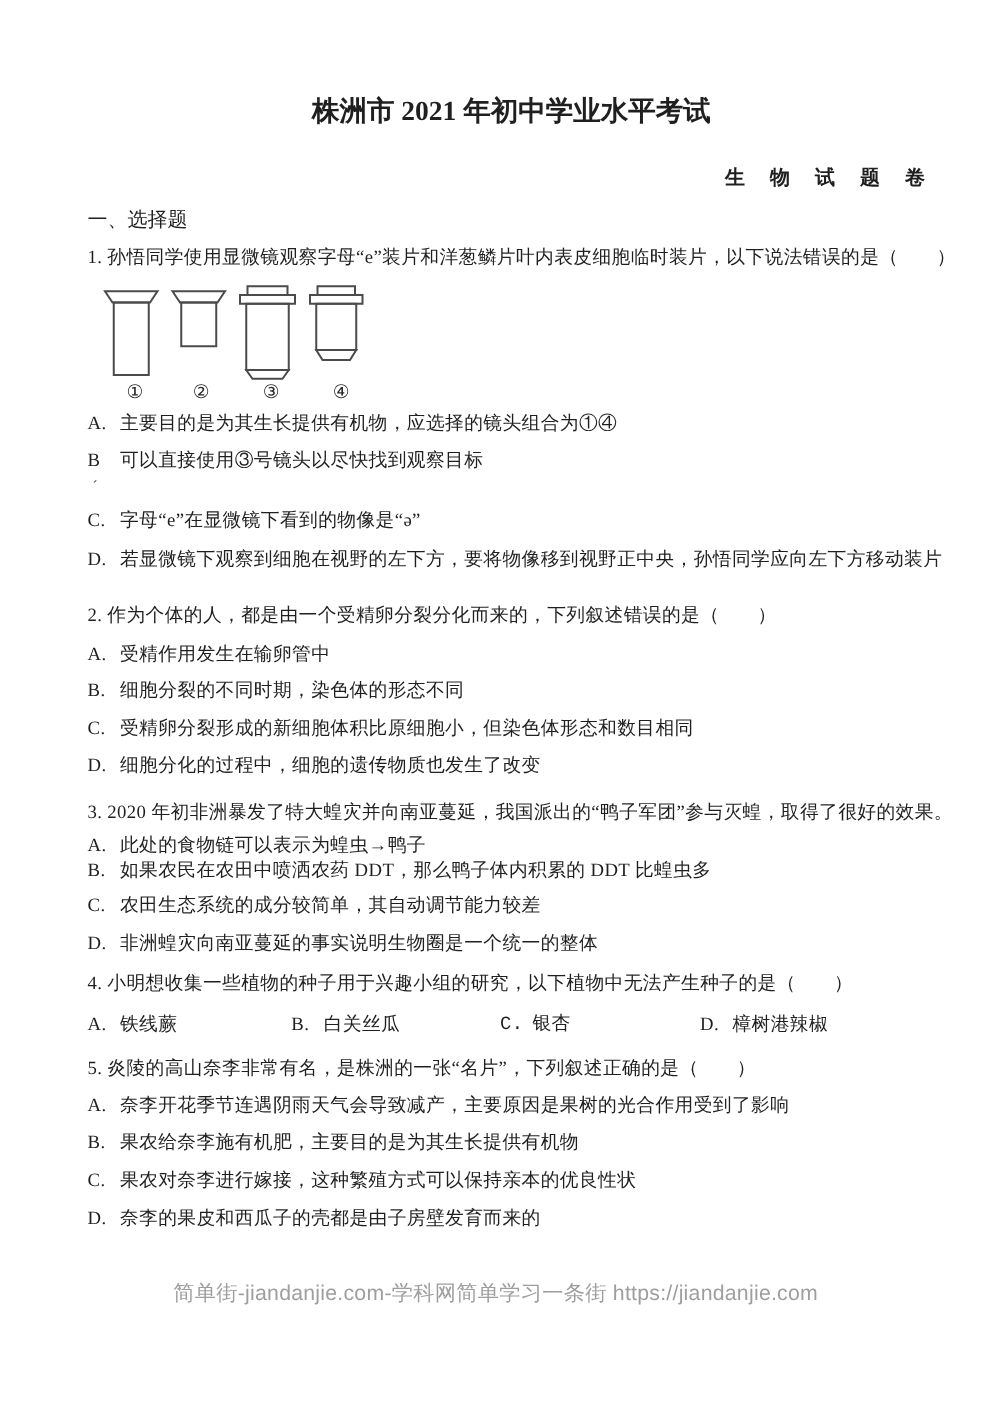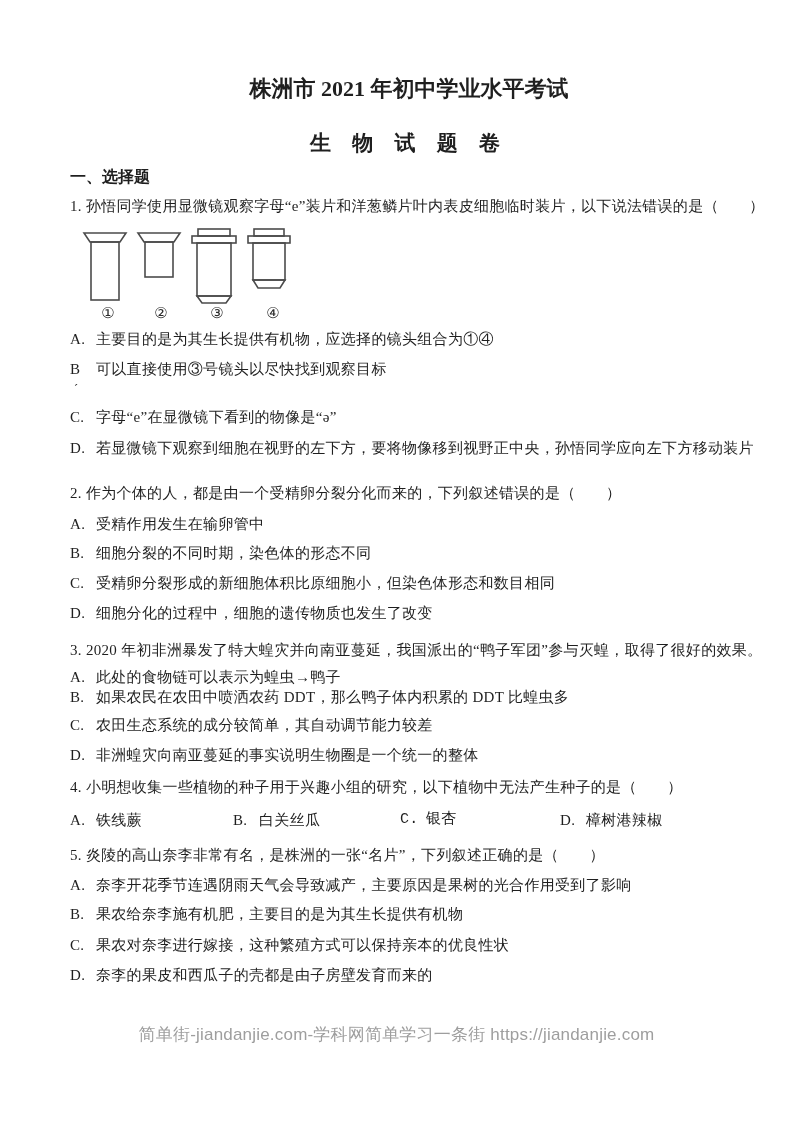--- a/index.html
+++ b/index.html
@@ -11,27 +11,27 @@
     font-family:"Liberation Serif","DejaVu Serif",serif;
     overflow:hidden;
   }
   .content{padding:58px 45px 0 70px;}
   .exam-title{
     margin:16px;text-align:center;
     font-size:22px;font-weight:bold;line-height:30px;
     white-space:pre;
   }
   .exam-subtitle{
-    margin:24px 0 0 0;text-align:center;
-    font-size:21px;font-weight:bold;line-height:30px;
+    margin:24px 0 0 0;text-align:right;
+    font-size:16px;font-weight:bold;line-height:30px;
     letter-spacing:8px;white-space:pre;
   }
   .section-heading{
     margin:8px 0 0 0;
-    font-size:16px;font-weight:bold;line-height:22px;
+    font-size:16px;font-weight:normal;line-height:22px;
     white-space:pre;
   }
   p.line{
     margin:0;font-size:15px;line-height:20px;
     letter-spacing:0.3px;white-space:pre;
   }
   .opt-label{display:inline-block;width:26px;}
   .figure-wrap{margin:12px 0 0 8px;line-height:0;}
   .figure-wrap svg{display:block;}
   .stray{font-size:12px;line-height:16px;margin:2px 0 0 4px;color:#2a2a2a;white-space:pre;}

